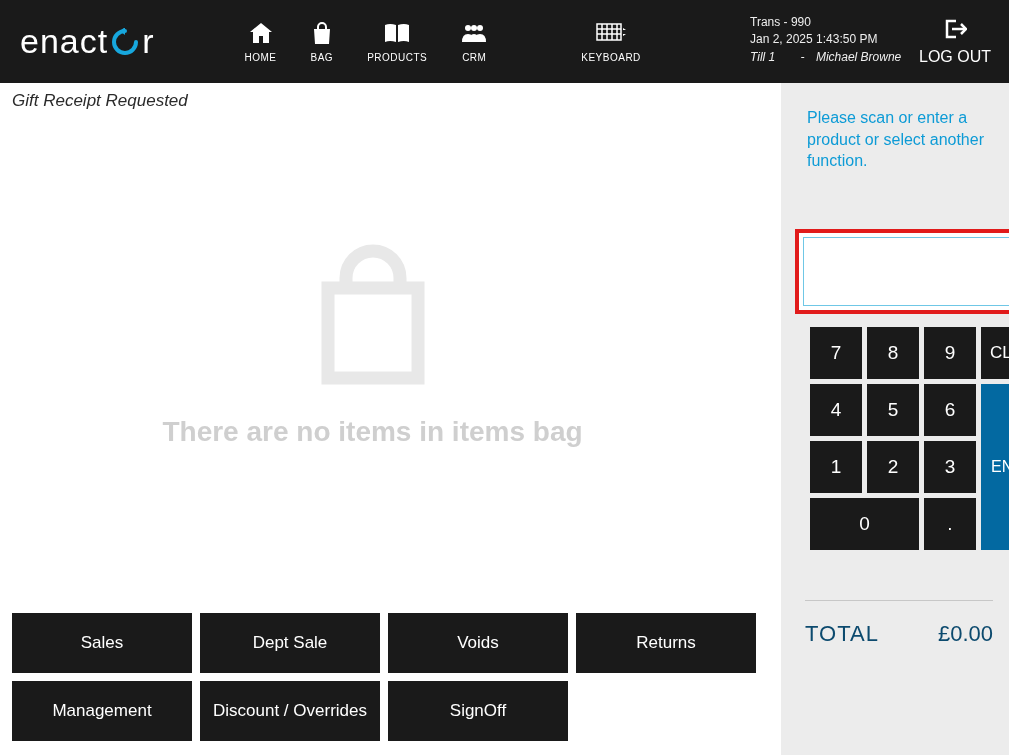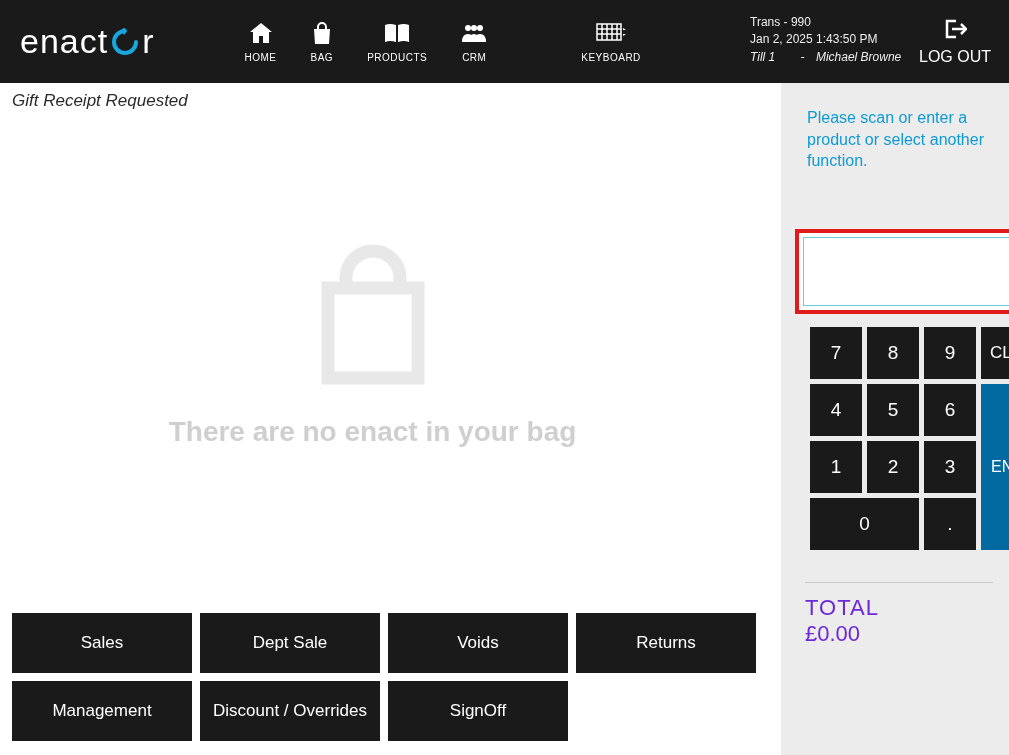--- a/index.html
+++ b/index.html
@@ -194,26 +194,25 @@
     grid-column: 4;
     grid-row: 2 / span 3;
   }
 
   .total-line {
     position:absolute;
     bottom: 108px;
     left: 24px;
     right: 16px;
     border-top: 1px solid #c7c7c7;
-    padding-top: 12px;
+    padding-top: 20px;
     display:flex;
     justify-content:space-between;
     font-size: 22px;
-    color:#6d28d9;
-    flex-direction:column;
+    color:#0c4a6e;
   }
   .total-line .lbl { letter-spacing:1px; }
 </style>
 </head>
 <body>
 
 <div class="topbar">
 
   <div class="logo">
     <span>enact</span>
@@ -307,21 +306,21 @@
 <div class="main">
 
   <div class="left">
     <div class="gift">Gift Receipt Requested</div>
 
     <div class="bag-placeholder">
       <svg width="150" height="150" viewBox="0 0 150 150">
         <path d="M48 50 V40 a27 27 0 0 1 54 0 V50" fill="none" stroke="#e8e8e8" stroke-width="13"></path>
         <rect x="30" y="50" width="90" height="90" fill="none" stroke="#e8e8e8" stroke-width="13"></rect>
       </svg>
-      <div class="msg">There are no enact in your bag</div>
+      <div class="msg">There are no items in items bag</div>
     </div>
 
     <div class="actions">
       <div class="act-btn">Sales</div>
       <div class="act-btn">Dept Sale</div>
       <div class="act-btn">Voids</div>
       <div class="act-btn">Returns</div>
       <div class="act-btn">Management</div>
       <div class="act-btn">Discount / Overrides</div>
       <div class="act-btn">SignOff</div>

